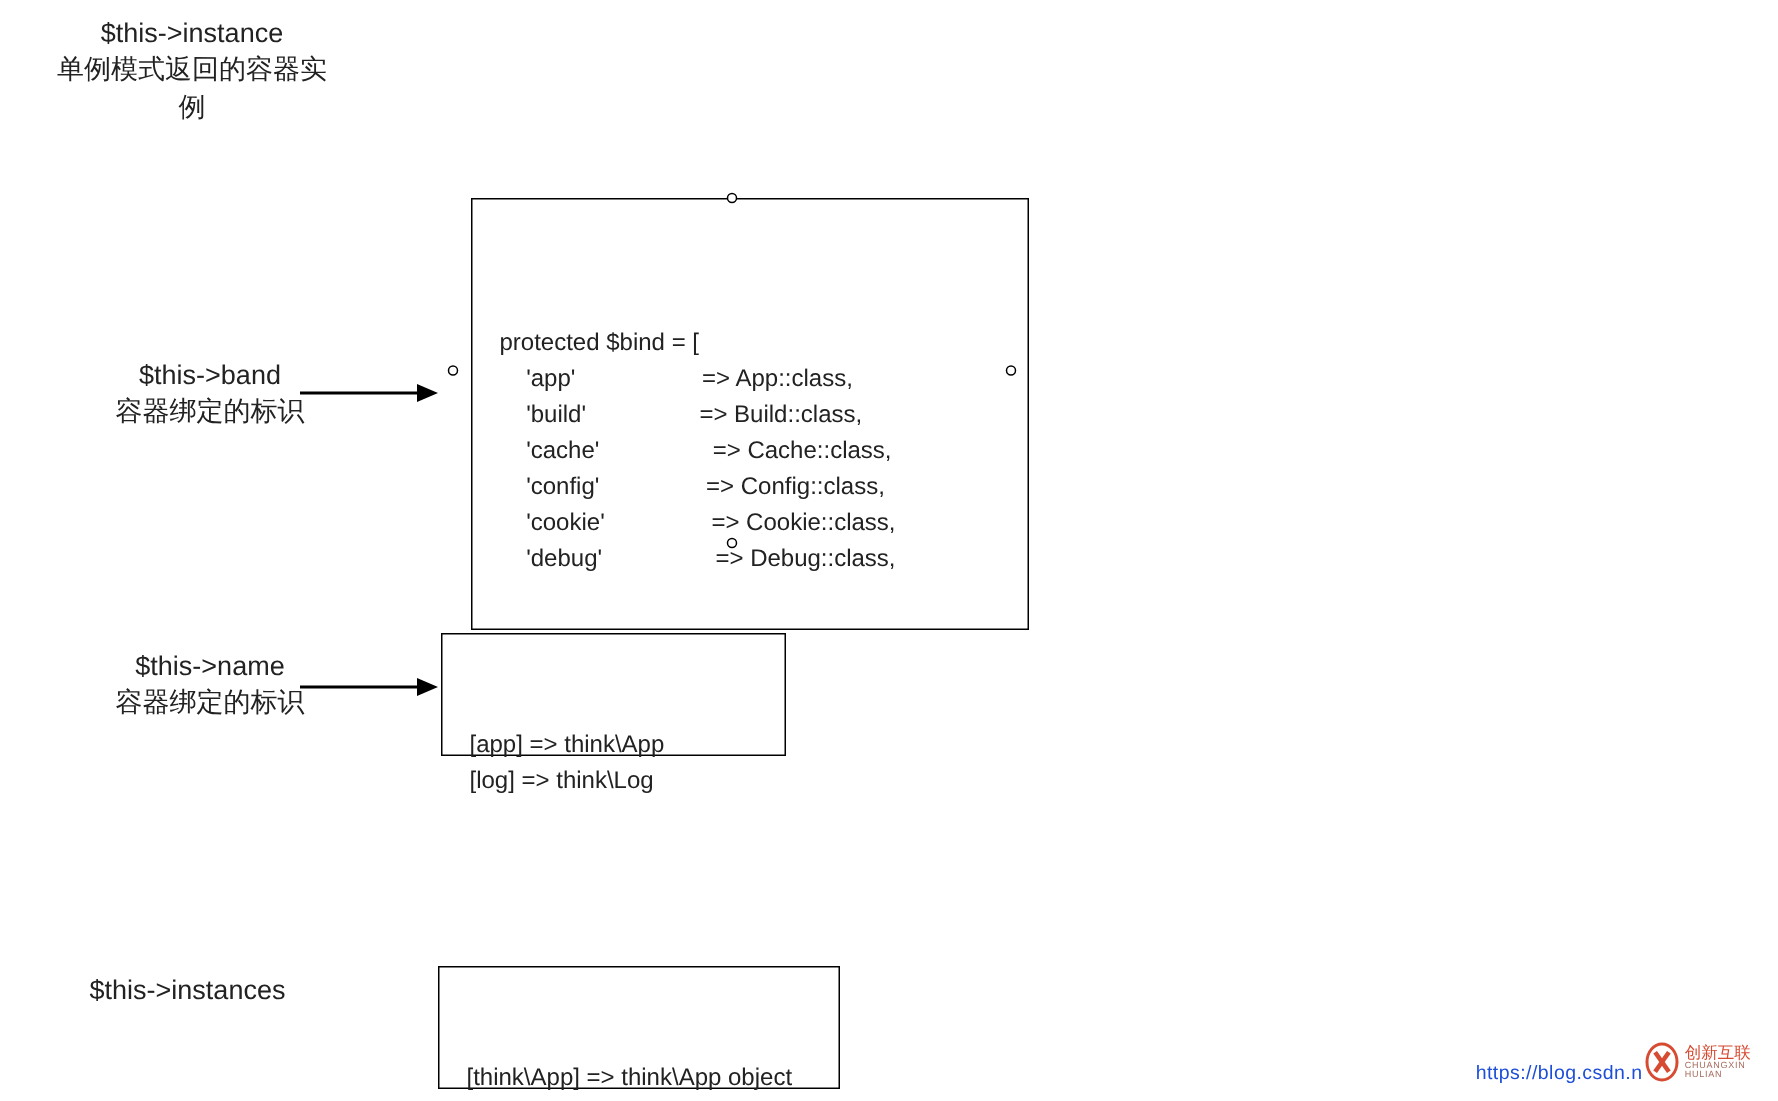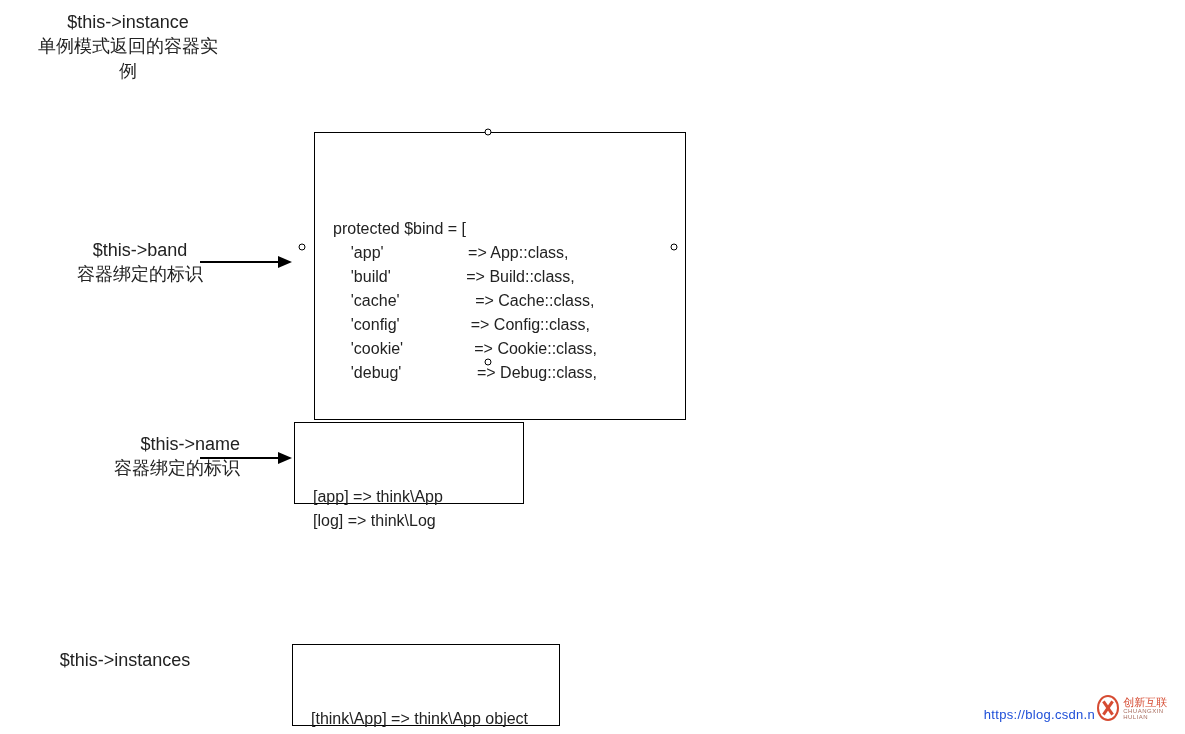--- a/index.html
+++ b/index.html
@@ -89,21 +89,21 @@
   <div class="label-title">$this-&gt;instance</div>
   <div class="label-sub">单例模式返回的容器实
 例</div>
 </div>
 
 <div class="label-block" style="left:40px; top:238px; width:200px;">
   <div class="label-title">$this-&gt;band</div>
   <div class="label-sub">容器绑定的标识</div>
 </div>
 
-<div class="label-block" style="left:40px; top:432px; width:200px;text-align:right;">
+<div class="label-block" style="left:40px; top:432px; width:200px;">
   <div class="label-title">$this-&gt;name</div>
   <div class="label-sub">容器绑定的标识</div>
 </div>
 
 <div class="label-block" style="left:25px; top:648px; width:200px;">
   <div class="label-title">$this-&gt;instances</div>
 </div>
 
 <div class="code-box big" style="left:314px; top:132px; width:372px; height:288px;">
   <div>protected $bind = [

